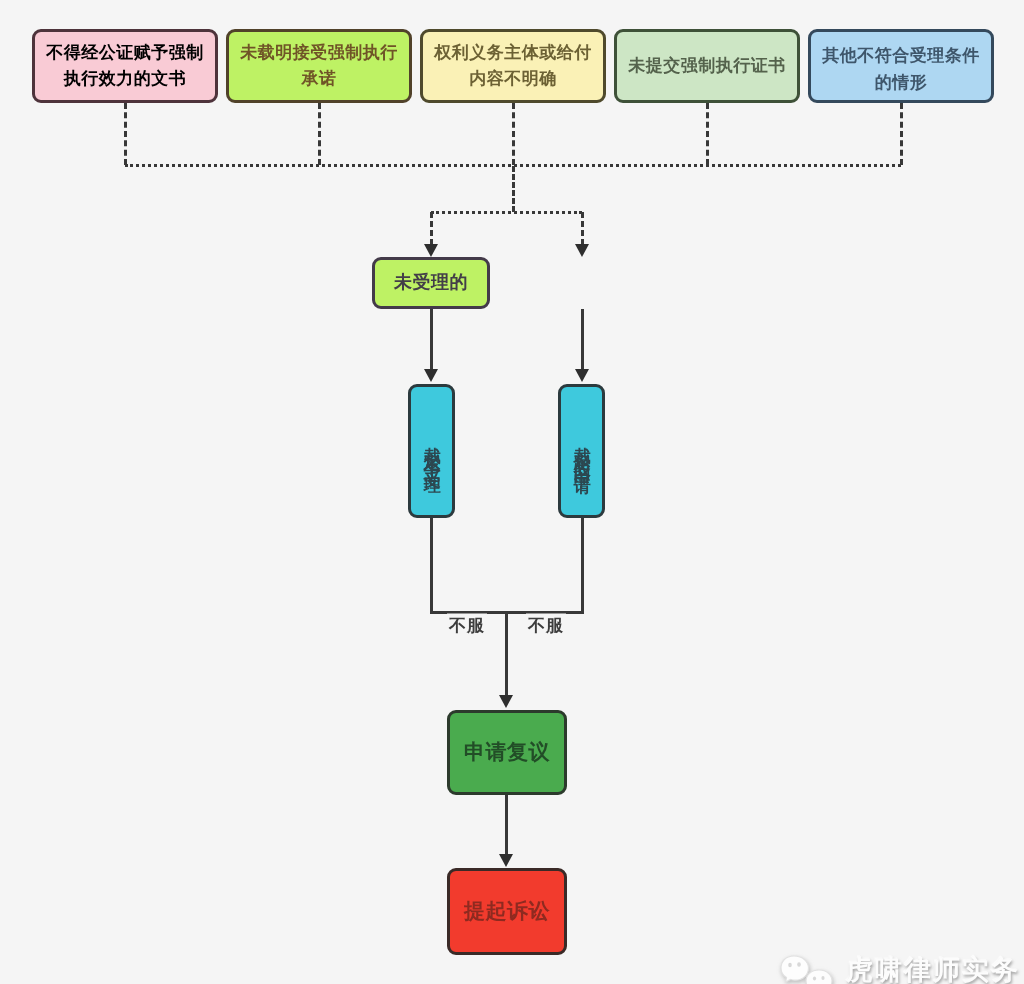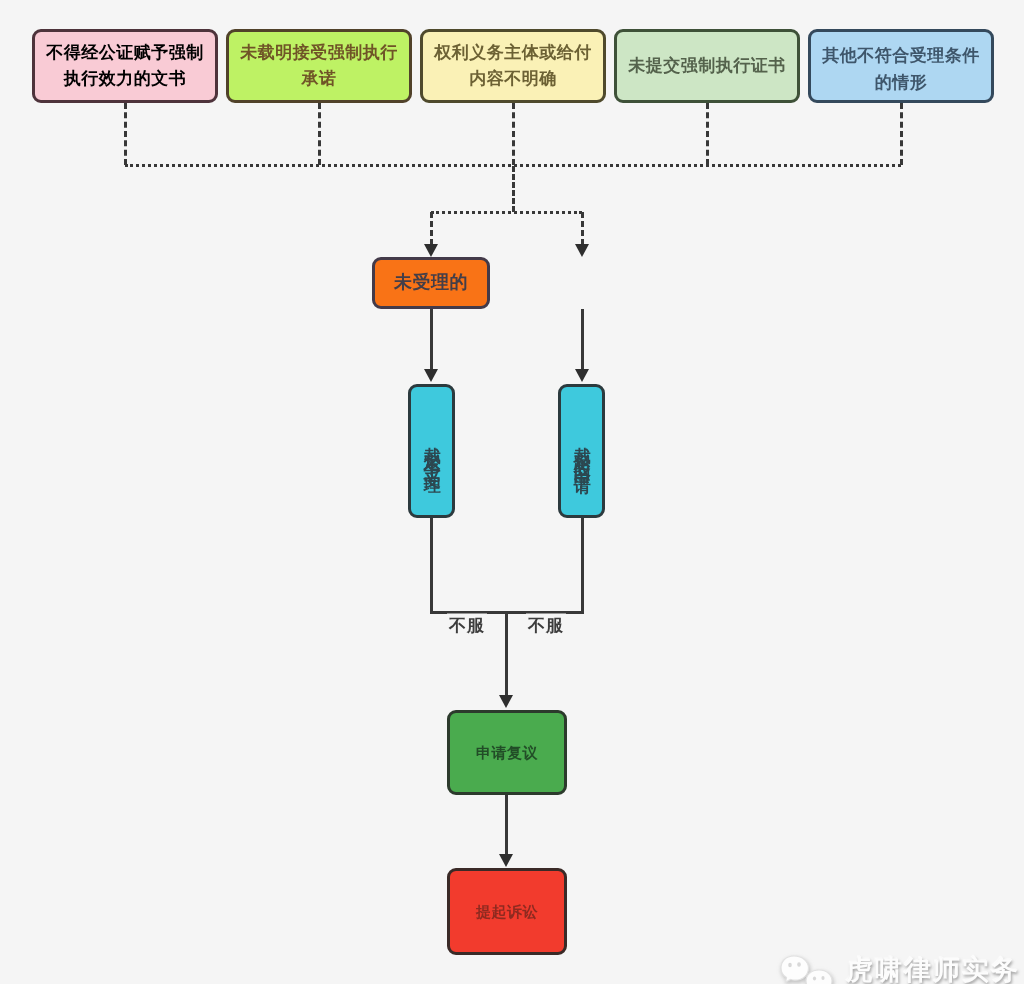--- a/index.html
+++ b/index.html
@@ -27,21 +27,21 @@
   }
   .cond{top:29px;width:186px;height:74px;}
   .accept{top:257px;width:118px;height:52px;font-size:18px;}
   .ruling{top:384px;width:47px;height:134px;padding:6px 0;}
   .ruling .vlabel{
     writing-mode:vertical-lr;
     text-orientation:upright;
     letter-spacing:6px;
     font-size:17px;font-weight:600;
   }
-  .big{width:120px;font-size:15px;}
+  .big{width:120px;font-size:21px;}
   
   .vdash{position:absolute;width:0;border-left:3px dashed #383838;}
   .hdot{position:absolute;height:0;border-top:3px dotted #383838;}
   .vline{position:absolute;width:3px;background:#383838;}
   .hline{position:absolute;height:3px;background:#383838;}
   .arrowhead{
     position:absolute;width:0;height:0;
     border-left:7px solid transparent;
     border-right:7px solid transparent;
     border-top:13px solid #2e2e2e;
@@ -101,21 +101,21 @@
 
   <div class="vdash" style="left:511.5px;top:166px;height:46px"></div>
 
   <div class="hdot" style="left:431px;top:210.5px;width:151px"></div>
 
   <div class="vdash" style="left:429.5px;top:212px;height:33px"></div>
   <div class="arrowhead" style="left:424px;top:244px"></div>
   <div class="vdash" style="left:580.5px;top:212px;height:33px"></div>
   <div class="arrowhead" style="left:575px;top:244px"></div>
 
-  <div class="node accept" style="left: 372px; background: #f97316; border-color: rgb(67, 58, 73); color: rgb(67, 62, 72);">
+  <div class="node accept" style="left: 372px; background: #bef264; border-color: rgb(67, 58, 73); color: rgb(67, 62, 72);">
     <span>未受理的</span>
   </div>
 
   <div class="vline" style="left:429.5px;top:309px;height:61px"></div>
   <div class="arrowhead" style="left:424px;top:369px"></div>
   <div class="vline" style="left:580.5px;top:309px;height:61px"></div>
   <div class="arrowhead" style="left:575px;top:369px"></div>
 
   <div class="node ruling" style="left: 408px; background: rgb(62, 201, 221); border-color: rgb(44, 58, 62); color: rgb(44, 71, 80);">
     <span class="vlabel">裁定不予受理</span>

